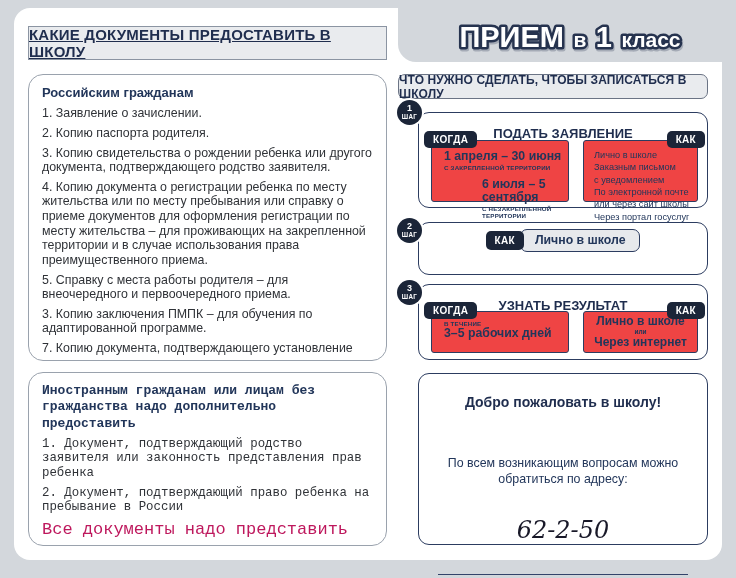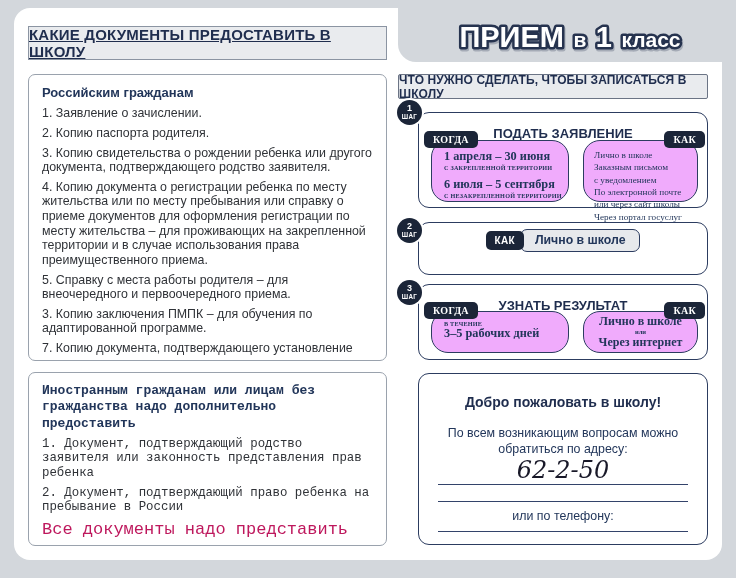--- a/index.html
+++ b/index.html
@@ -23,32 +23,32 @@
   }
   
   .left-header{
     position:absolute;left:28px;top:26px;width:359px;height:34px;
     background:#e9ebee;border:1.6px solid #8b94a2;border-radius:0;
     box-sizing:border-box;display:flex;align-items:center;justify-content:center;
     font-weight:bold;font-size:15px;color:#1f2d4e;letter-spacing:.2px;text-decoration:underline;
   }
   .doc-box{
     position:absolute;left:28px;width:359px;background:#fff;
-    border:1.2px solid #9aa2ad;border-radius:7px;box-sizing:border-box;
+    border:1.2px solid #9aa2ad;border-radius:15px;box-sizing:border-box;
     padding:8px 13px;overflow:hidden;
   }
   .box1{top:74px;height:287px;}
   .box2{top:372px;height:174px;font-family:Liberation Mono, monospace;}
   .doc-heading{font-weight:bold;font-size:13px;color:#22365a;margin:2px 0 5px 0;line-height:1.25;}
   .doc-item{font-size:12.4px;color:#2f3237;line-height:1.18;margin:0 0 5px 0;}
   .doc-note{font-size:17px;color:#be185d;line-height:1.22;margin-top:0;}
   
   .right-header{
     position:absolute;left:398px;top:74px;width:310px;height:25px;
-    background:#e9ebee;border:1.6px solid #6b7485;border-radius:2px;
+    background:#e9ebee;border:1.6px solid #6b7485;border-radius:7px;
     box-sizing:border-box;display:flex;align-items:center;justify-content:center;
     font-weight:bold;font-size:12px;color:#1f2d4e;letter-spacing:.1px;
   }
   .step-box{
     position:absolute;left:418px;width:290px;background:#fff;
     border:1.5px solid #2c3c60;border-radius:11px;box-sizing:border-box;
   }
   .step1{top:112px;height:96px;}
   .step2{top:222px;height:53px;}
   .step3{top:284px;height:76px;}
@@ -59,54 +59,53 @@
     position:absolute;width:25px;height:25px;border-radius:50%;
     background:#1b2538;color:#fff;z-index:5;box-shadow:0 0 0 2px #fff;
     display:flex;flex-direction:column;align-items:center;justify-content:center;
   }
   .c1{left:397px;top:100px;}
   .c2{left:397px;top:218px;}
   .c3{left:397px;top:280px;}
   .step-circle .num{font-size:9px;font-weight:bold;line-height:1;}
   .step-circle .lbl{font-size:6.3px;font-weight:bold;line-height:1;letter-spacing:.4px;margin-top:1px;}
   .inner-box{
-    position:absolute;background:#f0abfc;border:1.3px solid #2c3c60;border-radius:17px;
+    position:absolute;background:#ef4444;border:1.3px solid #2c3c60;border-radius:3px;
     box-sizing:border-box;
-    font-family:Liberation Serif, serif;
   }
   .badge{
     position:absolute;background:#1b2538;color:#fff;font-weight:bold;font-size:10px;
     padding:3px 9px;border-radius:5px;letter-spacing:.3px;z-index:3;white-space:nowrap;
   }
   .badge-tl{top:-10px;left:-8px;}
   .badge-tr{top:-10px;right:-8px;}
   .when1{left:12px;top:27px;width:138px;height:62px;padding:9px 4px 0 12px;}
   .how1{left:164px;top:27px;width:115px;height:62px;padding:8px 4px 0 10px;}
   .dates{font-weight:bold;font-size:12.3px;color:#22365a;line-height:1.05;}
   .dates-note{font-weight:bold;font-size:6.2px;color:#22365a;letter-spacing:.2px;margin-top:1px;}
-  .when-group2{margin-top:7px;}
+  .when-group2{margin-top:7px;margin-left:38px;}
   .how-line{font-size:9.2px;color:#22365a;line-height:1.34;}
   .step2-row{display:flex;justify-content:center;align-items:center;margin-top:6px;}
   .step2-badge{
     background:#1b2538;color:#fff;font-weight:bold;font-size:10px;
     padding:4px 9px;border-radius:5px;letter-spacing:.3px;margin-right:-4px;z-index:2;position:relative;
   }
   .step2-value{
     background:#e7e9ec;border:1.3px solid #2c3c60;border-radius:7px;
     font-weight:bold;font-size:12.3px;color:#22365a;padding:3px 14px 4px 14px;
   }
   .when3{left:12px;top:26px;width:138px;height:42px;padding:7px 4px 0 12px;}
   .how3{left:164px;top:26px;width:115px;height:42px;padding:3px 0 0 0;text-align:center;}
   .how3 .b{font-weight:bold;font-size:12px;color:#22365a;line-height:1.1;}
   .how3 .s{font-size:6.5px;font-weight:bold;color:#22365a;line-height:1.2;}
   
   .welcome{
     position:absolute;left:418px;top:373px;width:290px;height:172px;
     background:#fff;border:1.5px solid #2c3c60;border-radius:11px;box-sizing:border-box;
-    display:flex;flex-direction:column;align-items:center;text-align:center;
+    display:flex;flex-direction:column;align-items:center;text-align:center;gap:30px;
   }
   .welcome-title{font-weight:bold;font-size:14px;color:#1f2d4e;margin-top:20px;}
   .welcome-para{font-size:12.4px;color:#22365a;margin-top:15px;line-height:1.3;}
   .phone-hand{
     font-family:"DejaVu Serif",serif;font-style:italic;font-size:24px;color:#181828;
     line-height:1;margin-top:1px;
   }
   .wline{width:250px;border-top:1.3px solid #33436a;}
   .l1{margin-top:2px;}
   .l2{margin-top:16px;}

